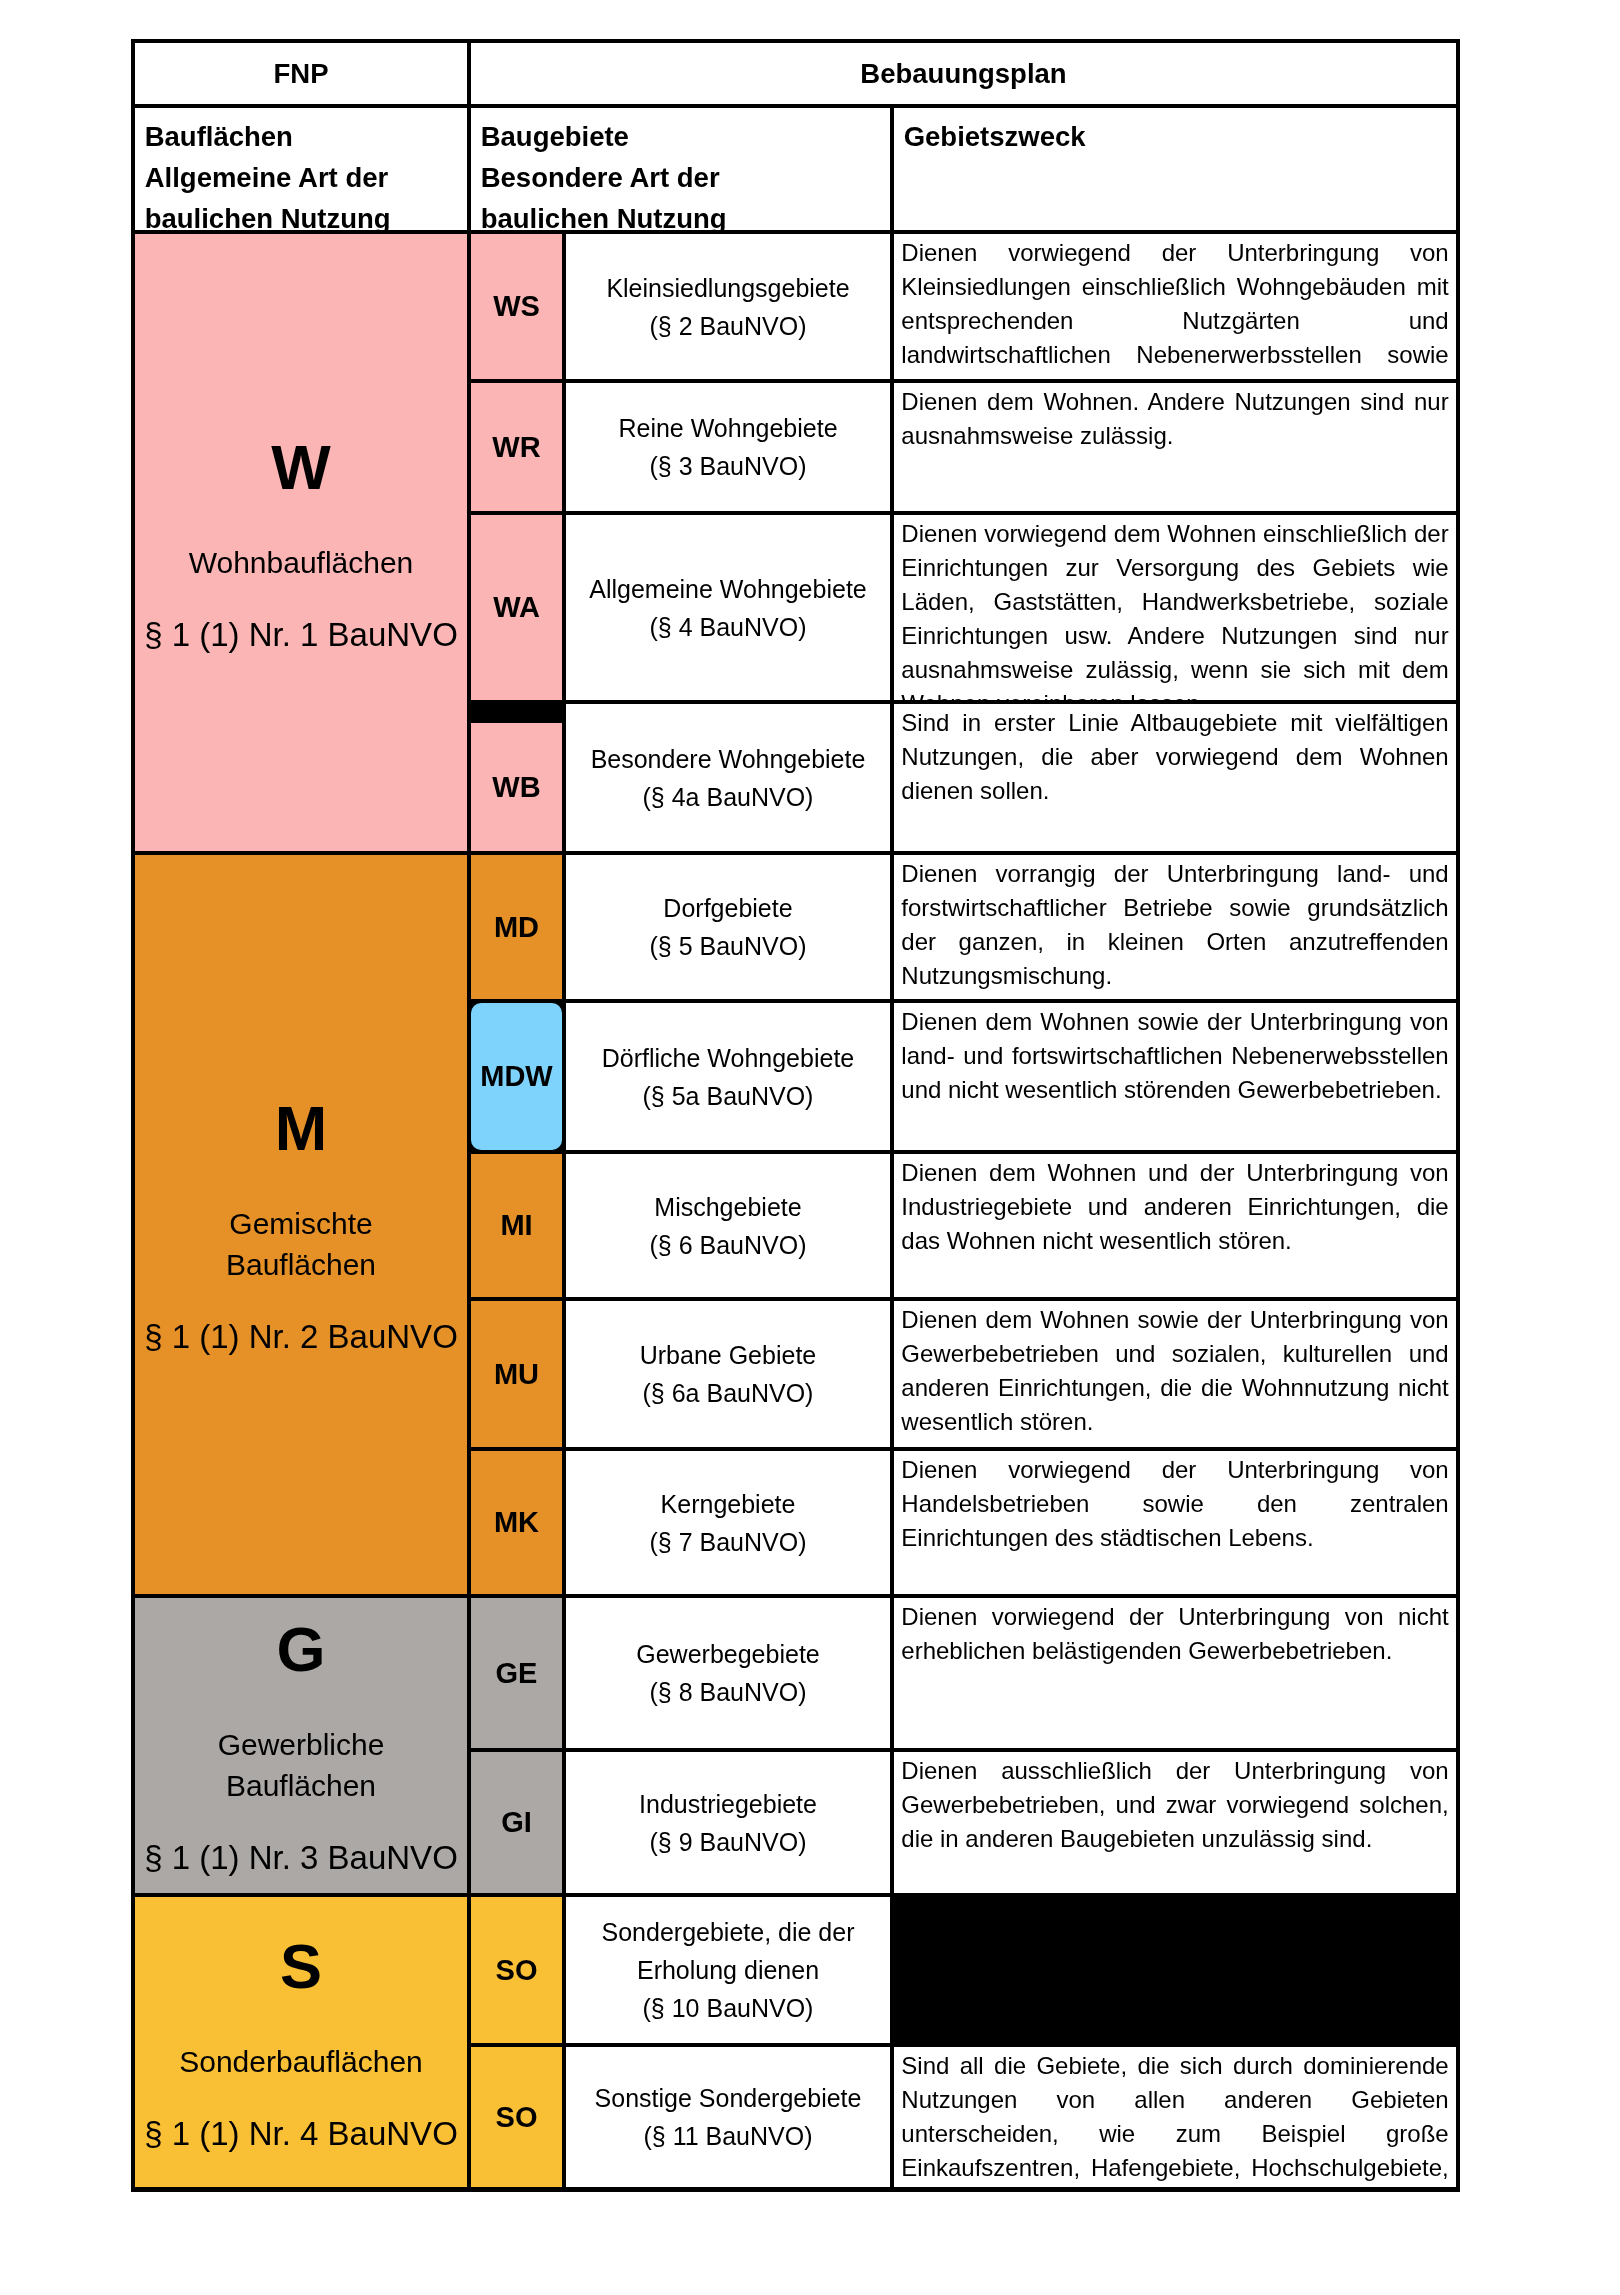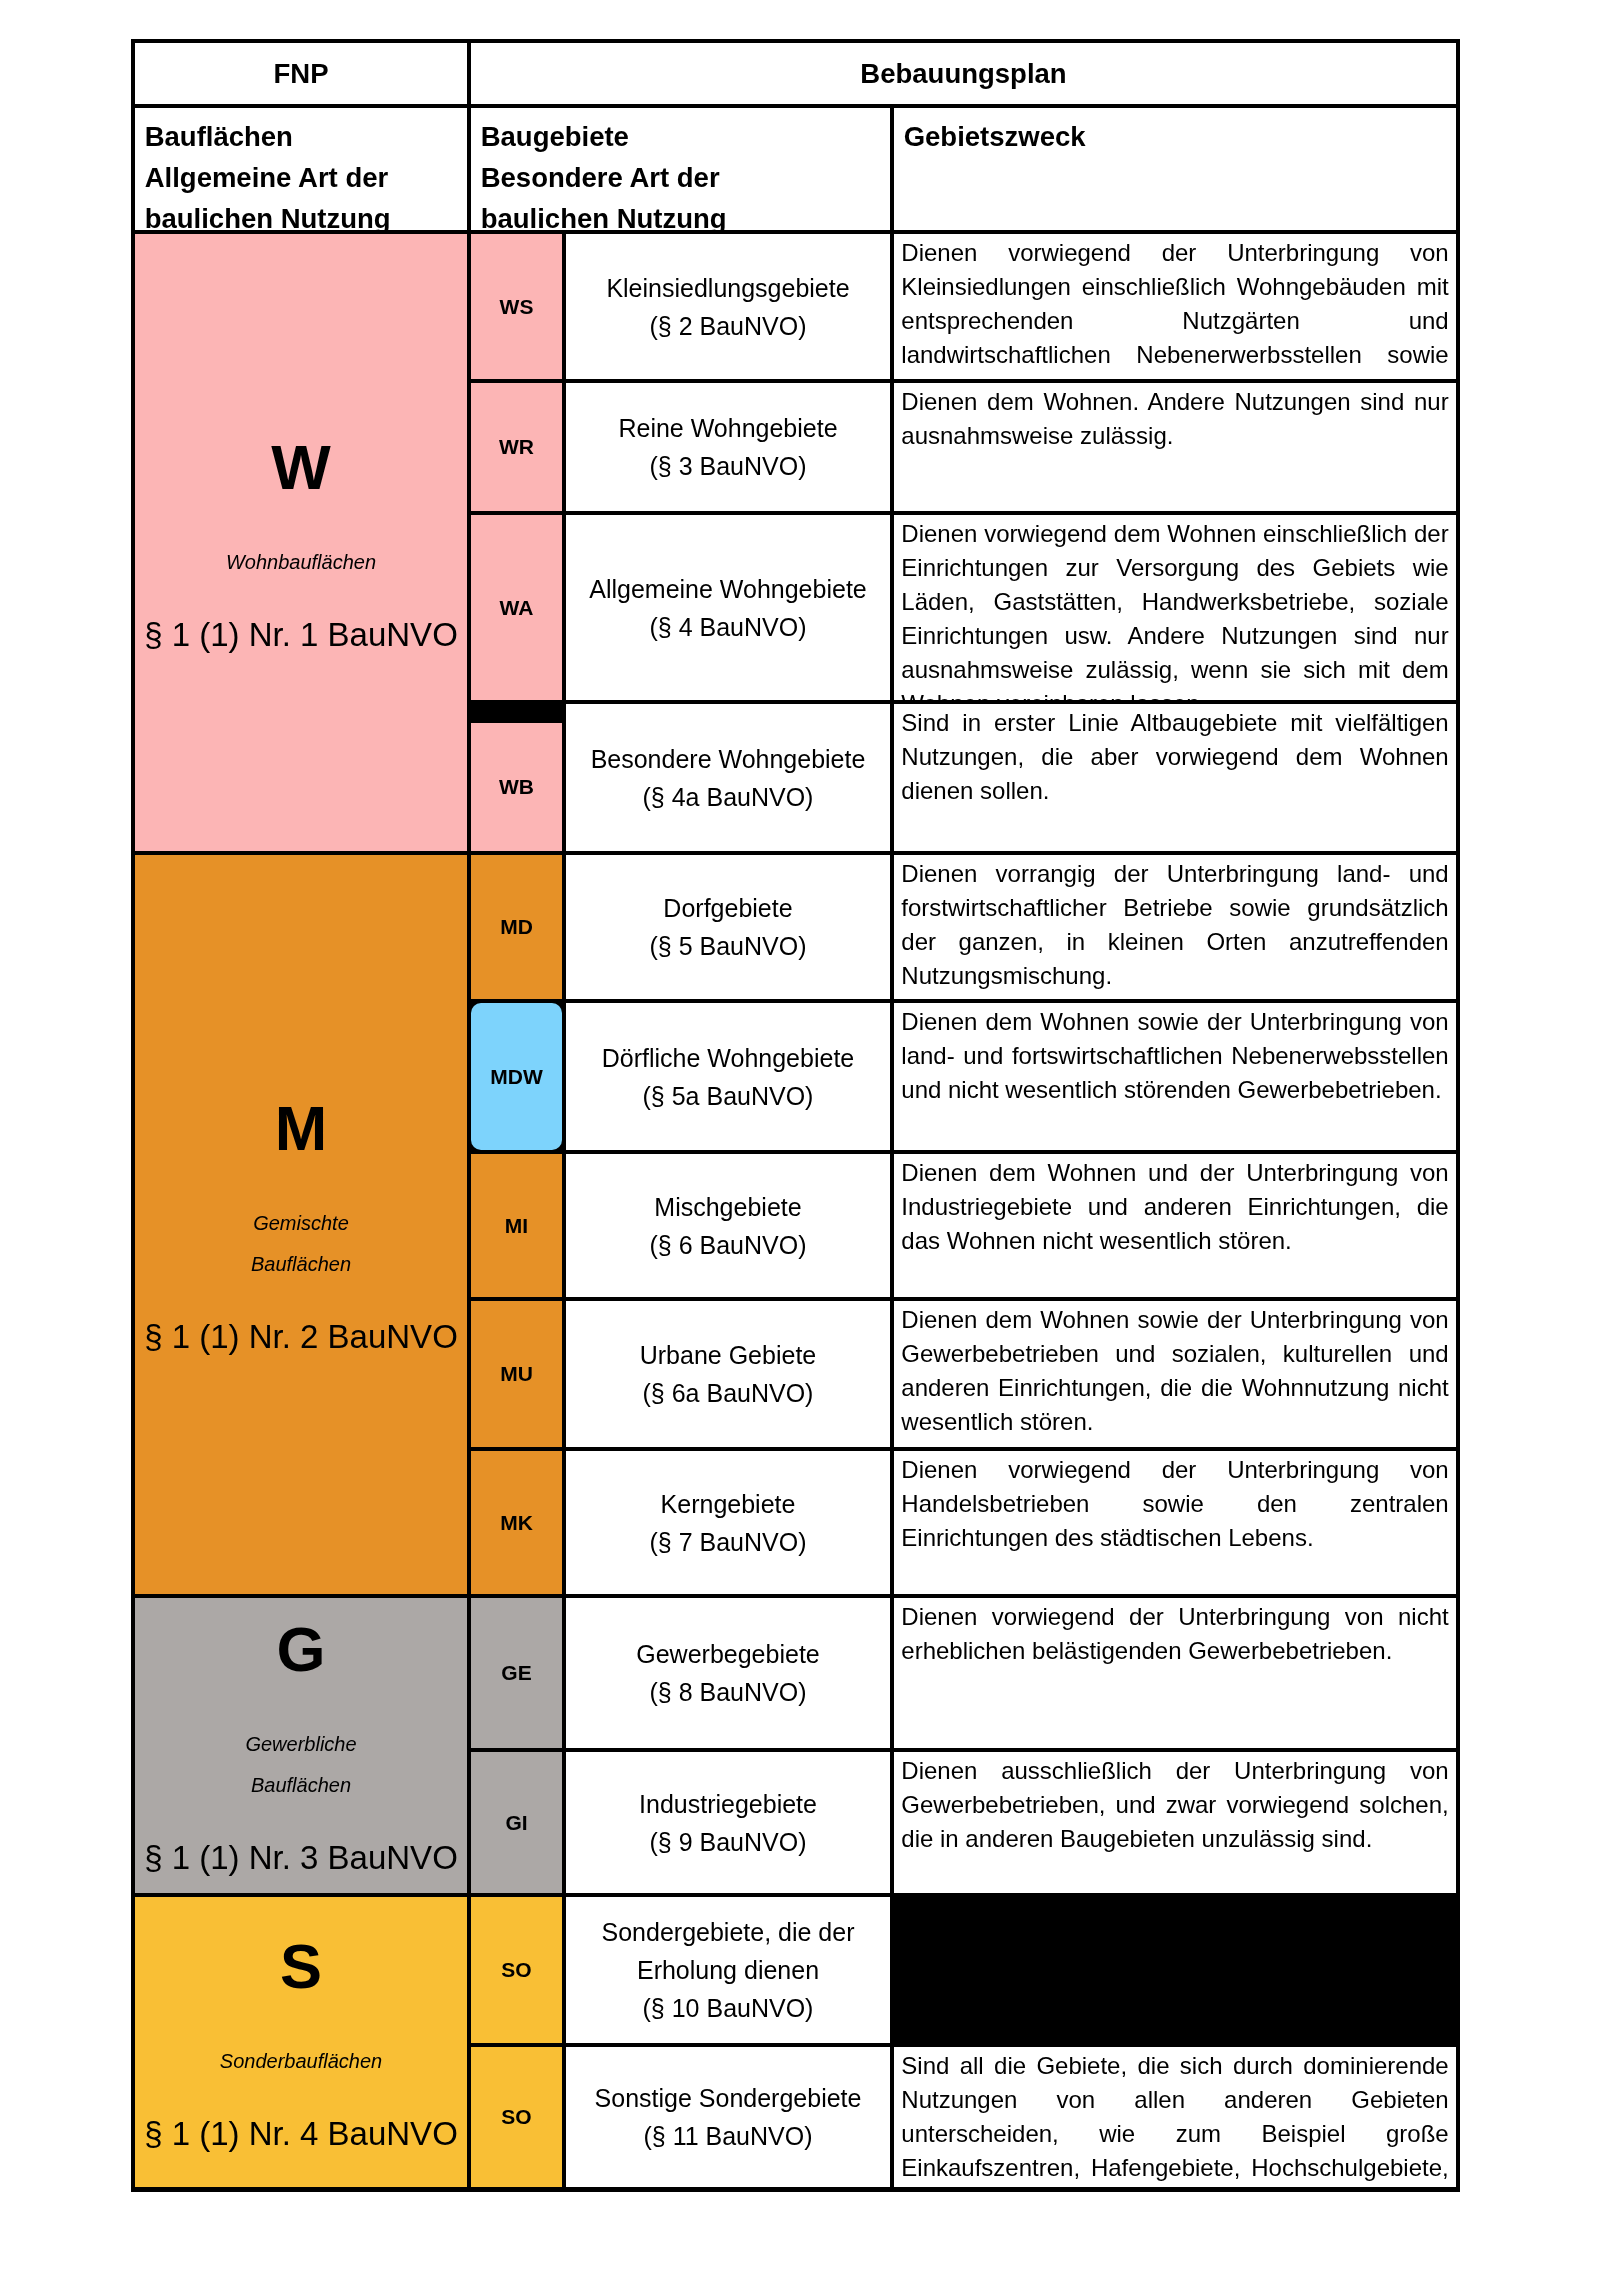--- a/index.html
+++ b/index.html
@@ -30,25 +30,25 @@
   .h2{
     padding:8px 8px 0 9.7px;
     font-weight:bold;font-size:27.5px;line-height:41px;
     white-space:pre-line;
   }
   .section{
     display:flex;flex-direction:column;align-items:center;justify-content:center;
     text-align:center;
   }
   .section .letter{font-weight:bold;font-size:63px;line-height:65px;}
-  .section .sname{font-size:20px;line-height:41px;margin-top:42px;white-space:pre-line;font-style:italic;}
+  .section .sname{font-size:30px;line-height:41px;margin-top:42px;white-space:pre-line;}
   .section .sref{font-size:33px;line-height:32px;margin-top:36px;}
   .abbr{
     display:flex;align-items:center;justify-content:center;
-    font-weight:bold;font-size:21px;
+    font-weight:bold;font-size:29px;
   }
   .gname{
     display:flex;align-items:center;justify-content:center;
     text-align:center;font-size:25px;line-height:38px;white-space:pre-line;
     padding:0 4.9px;
   }
   .zweck{
     padding:2.4px 7.3px 6.5px 7.3px;
     font-size:24px;line-height:34px;
     text-align:justify;

